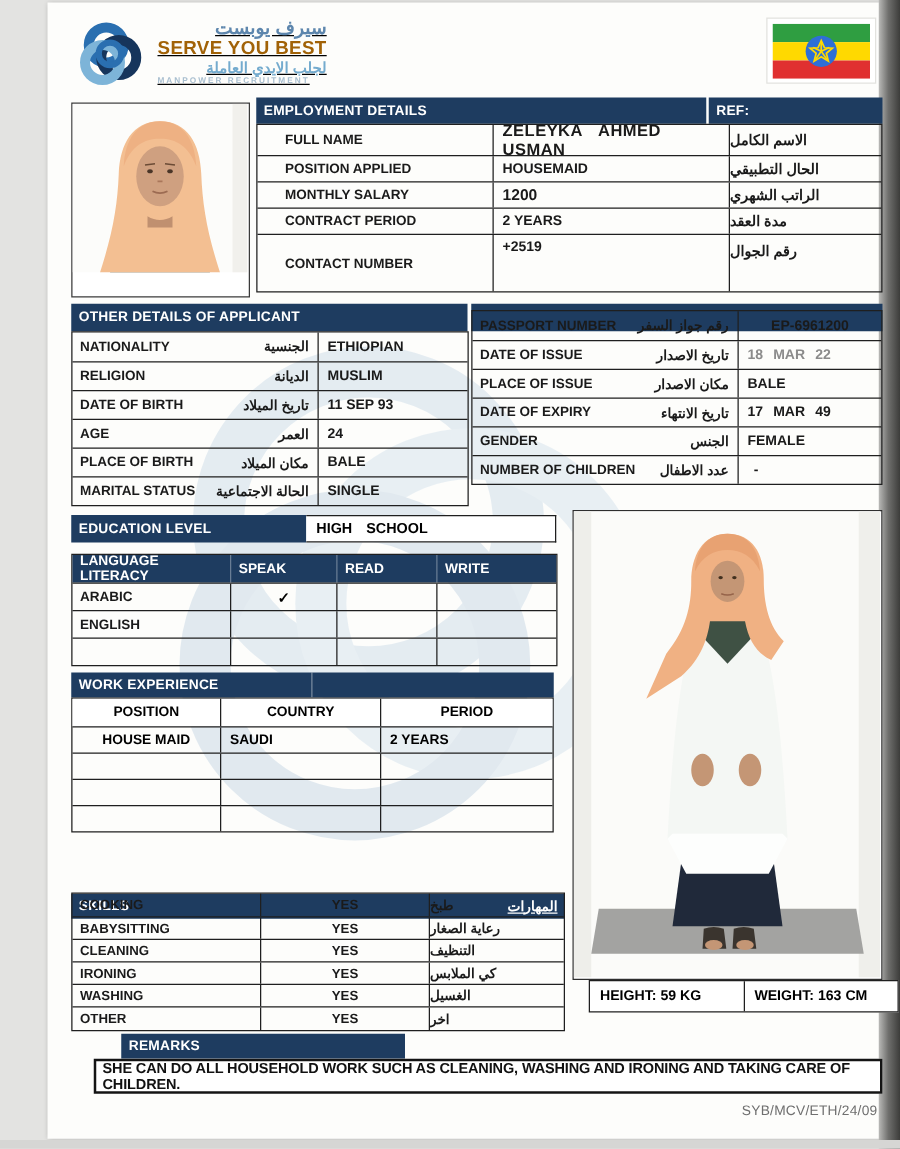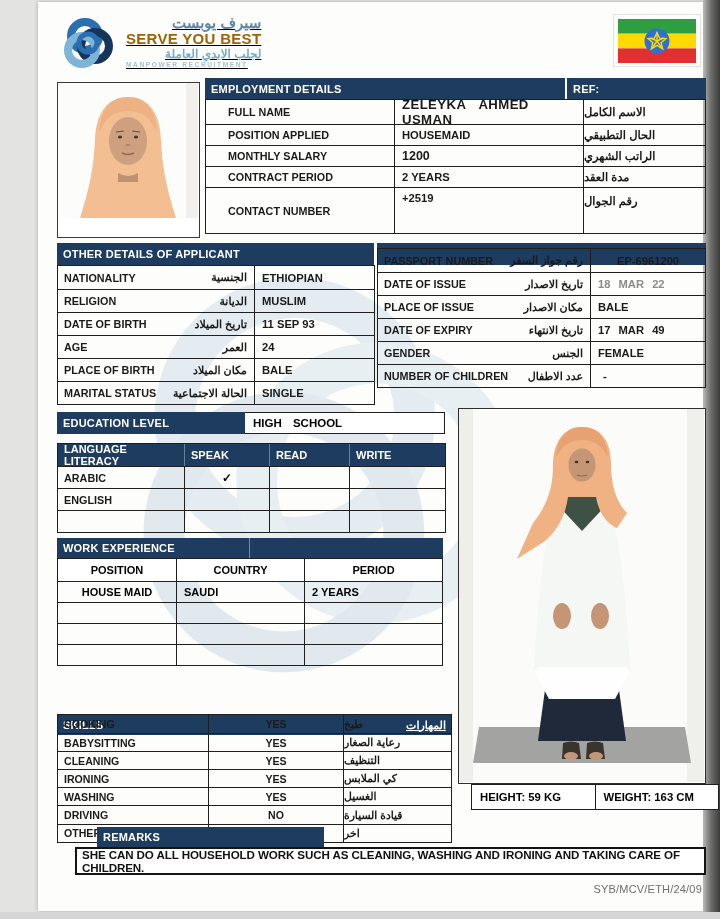--- a/index.html
+++ b/index.html
@@ -410,25 +410,20 @@
     </div>
     <div class="trow skrow">
       <div class="tcell c1 lbl">IRONING</div>
       <div class="tcell c2 val">YES</div>
       <div class="tcell c3 ar">كي الملابس</div>
     </div>
     <div class="trow skrow">
       <div class="tcell c1 lbl">WASHING</div>
       <div class="tcell c2 val">YES</div>
       <div class="tcell c3 ar">الغسيل</div>
-    </div>
-    <div class="trow skrow">
-      <div class="tcell c1 lbl">DRIVING</div>
-      <div class="tcell c2 val">NO</div>
-      <div class="tcell c3 ar">قيادة السيارة</div>
     </div>
     <div class="trow skrow">
       <div class="tcell c1 lbl">OTHER</div>
       <div class="tcell c2 val">YES</div>
       <div class="tcell c3 ar">اخر</div>
     </div>
   </div>
 
   <div class="body-photo">
     <svg width="245" height="373" viewBox="0 0 245 373">

